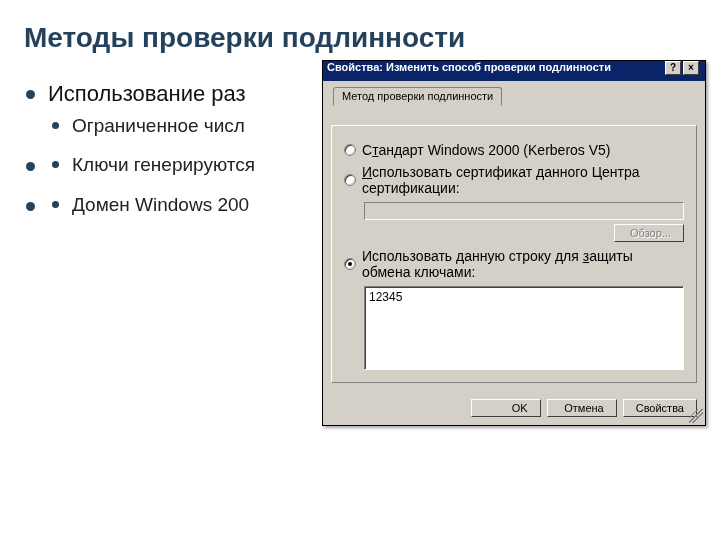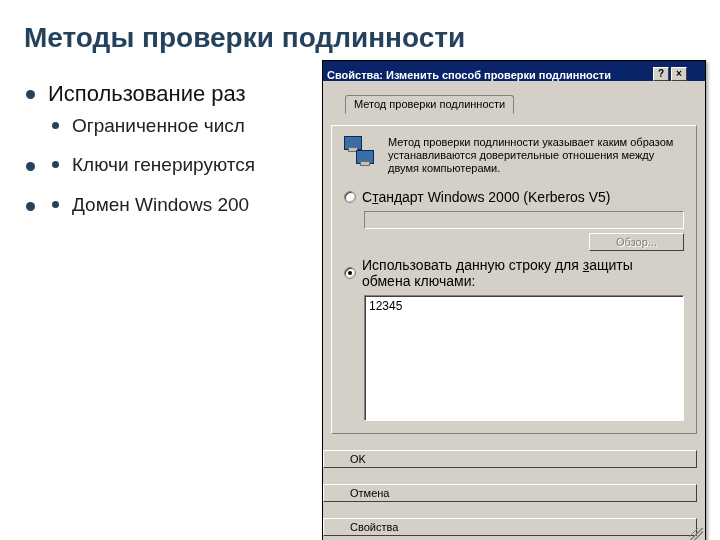--- a/index.html
+++ b/index.html
@@ -40,48 +40,47 @@
     border: 1px solid #000;
     box-shadow: 2px 2px 3px rgba(0,0,0,0.35);
     font-size: 11px;
     color: #000;
   }
   .titlebar {
     background: linear-gradient(#0a246a,#0a246a);
     color:#fff;
     height:20px;
     display:flex;
-    align-items:flex-end;
-    padding:0 18px 0 4px;
+    align-items:flex-start;
+    padding:0 6px 0 4px;
     font-weight:bold;
     font-size:11px;
   }
   .titlebar .caption { flex:1; white-space:nowrap; overflow:hidden; }
   .titlebar .tbtn {
     width:16px; height:14px;
     background:#d4d0c8;
     border:1px solid #fff;
     border-right-color:#404040; border-bottom-color:#404040;
     margin-left:2px;
     font-size:10px; line-height:12px; text-align:center;
     color:#000; font-weight:bold;
     font-family: Arial, sans-serif;
   }
   .dlg-body { padding:6px 8px 8px 8px; }
   .tabstrip { position:relative; height:20px; }
   .tab {
-    position:absolute; left:2px; top:8px;
+    position:absolute; left:2px; top:0;
     background:#d4d0c8;
     border:1px solid #808080;
     border-bottom-color:#d4d0c8;
     border-top-left-radius:3px; border-top-right-radius:3px;
     padding:2px 8px 3px 8px;
     font-size:11px;
     z-index:2;
-    margin-left:12px;
   }
   .tabpanel {
     border:1px solid #fff;
     border-right-color:#808080; border-bottom-color:#808080;
     background:#d4d0c8;
     padding:10px 12px 12px 12px;
     position:relative;
     margin-top:18px;
   }
   .desc-row { display:flex; gap:10px; margin-bottom:14px; }
@@ -114,39 +113,38 @@
     box-shadow: inset 1px 1px 0 #404040;
   }
   .ca-path {
     height:18px; margin:2px 0 0 20px; background:#d4d0c8; border:1px solid #808080; border-right-color:#fff; border-bottom-color:#fff;
   }
   .browse-row { display:flex; justify-content:flex-end; margin:4px 0 6px 20px; }
   .btn3d {
     background:#d4d0c8;
     border:1px solid #fff;
     border-right-color:#404040; border-bottom-color:#404040;
-    padding:2px 26px;
+    padding:2px 12px;
     font-size:11px;
     font-family: Tahoma, Arial, sans-serif;
     min-width:70px;
-    text-align:left;
+    text-align:right;
   }
   .btn3d.disabled { color:#808080; text-shadow:1px 1px 0 #fff; }
   .keybox {
     margin:4px 0 0 20px;
-    height:126px;
+    height:84px;
     padding:3px 4px;
     font-size:12px;
     font-family: Tahoma, Arial, sans-serif;
     overflow:hidden;
   }
   .btn-row {
-    display:flex; justify-content:flex-end; gap:16px;
+    display:flex; justify-content:flex-end; gap:6px;
     padding:8px 8px 8px 0;
-    flex-direction:column;
   }
   .u { text-decoration: underline; }
   .btn3d .u { text-decoration: underline; }
   .corner {
     position:absolute; right:2px; bottom:2px; width:14px; height:14px;
     background:
       linear-gradient(135deg, transparent 0 6px, #808080 6px 7px, transparent 7px 100%),
       linear-gradient(135deg, transparent 0 9px, #808080 9px 10px, transparent 10px 100%),
       linear-gradient(135deg, transparent 0 12px, #808080 12px 13px, transparent 13px 100%);
   }
@@ -183,33 +181,30 @@
     <div class="tbtn">?</div>
     <div class="tbtn">×</div>
   </div>
 
   <div class="dlg-body">
     <div class="tabstrip">
       <div class="tab">Метод проверки подлинности</div>
     </div>
     <div class="tabpanel">
 
-      <div class="desc-row">
-        <div class="desc-icon">
-          <div class="monitor m1"></div>
-          <div class="monitor m2"></div>
-        </div>
-        <div class="desc-text">Метод проверки подлинности указывает каким образом устанавливаются доверительные отношения между двумя компьютерами.</div>
-      </div>
 
       <div class="radio-row">
         <div class="radio"></div>
         <span><span>С</span><span class="u">т</span><span>андарт Windows 2000 (Kerberos V5)</span></span>
       </div>
 
+      <div class="radio-row">
+        <div class="radio"></div>
+        <span><span></span><span class="u">И</span><span>спользовать сертификат данного Центра сертификации:</span></span>
+      </div>
       <div class="ca-path"></div>
       <div class="browse-row">
         <div class="btn3d disabled"><span class="u"></span><span>Обзор...</span></div>
       </div>
 
       <div class="radio-row">
         <div class="radio checked"></div>
         <span><span>Использовать данную строку для </span><span class="u">з</span><span>ащиты обмена ключами:</span></span>
       </div>
       <div class="keybox field-inset">12345</div>

